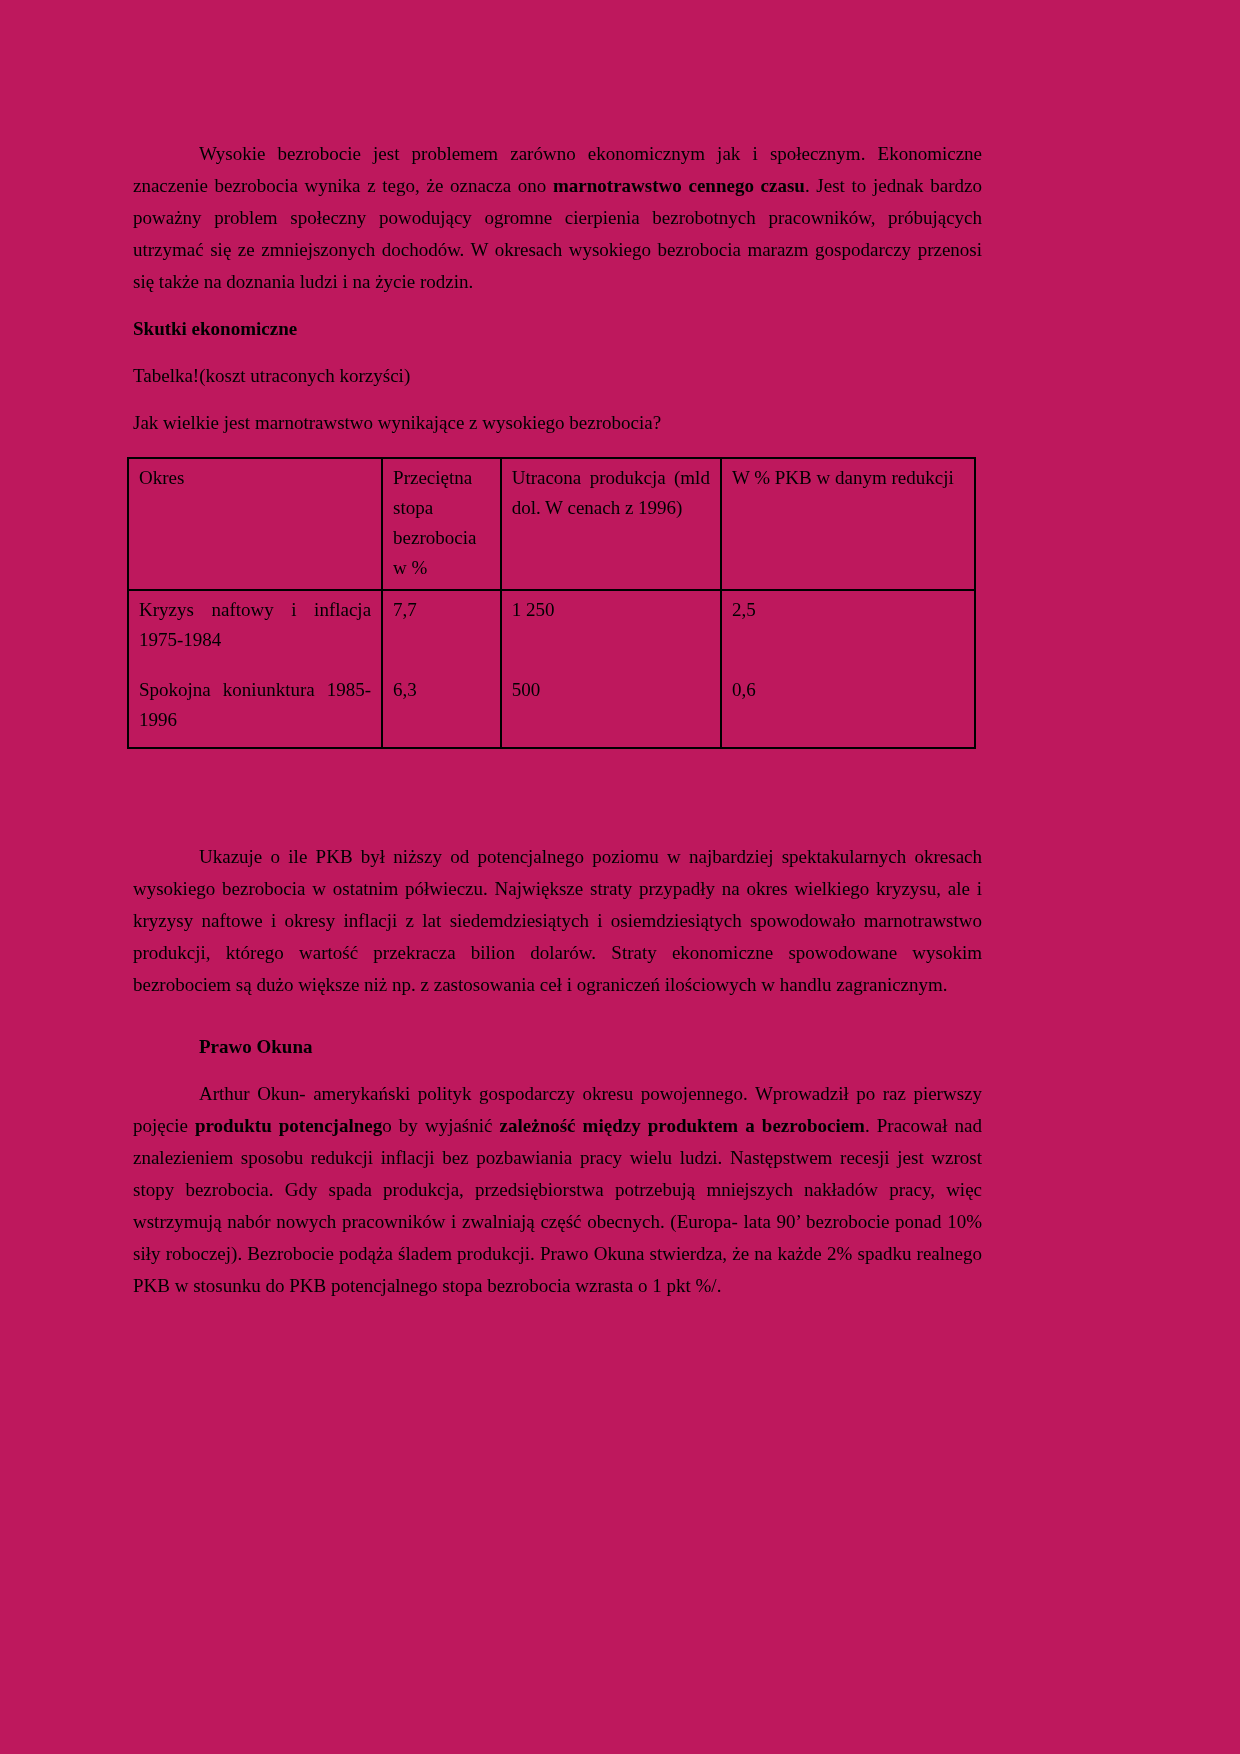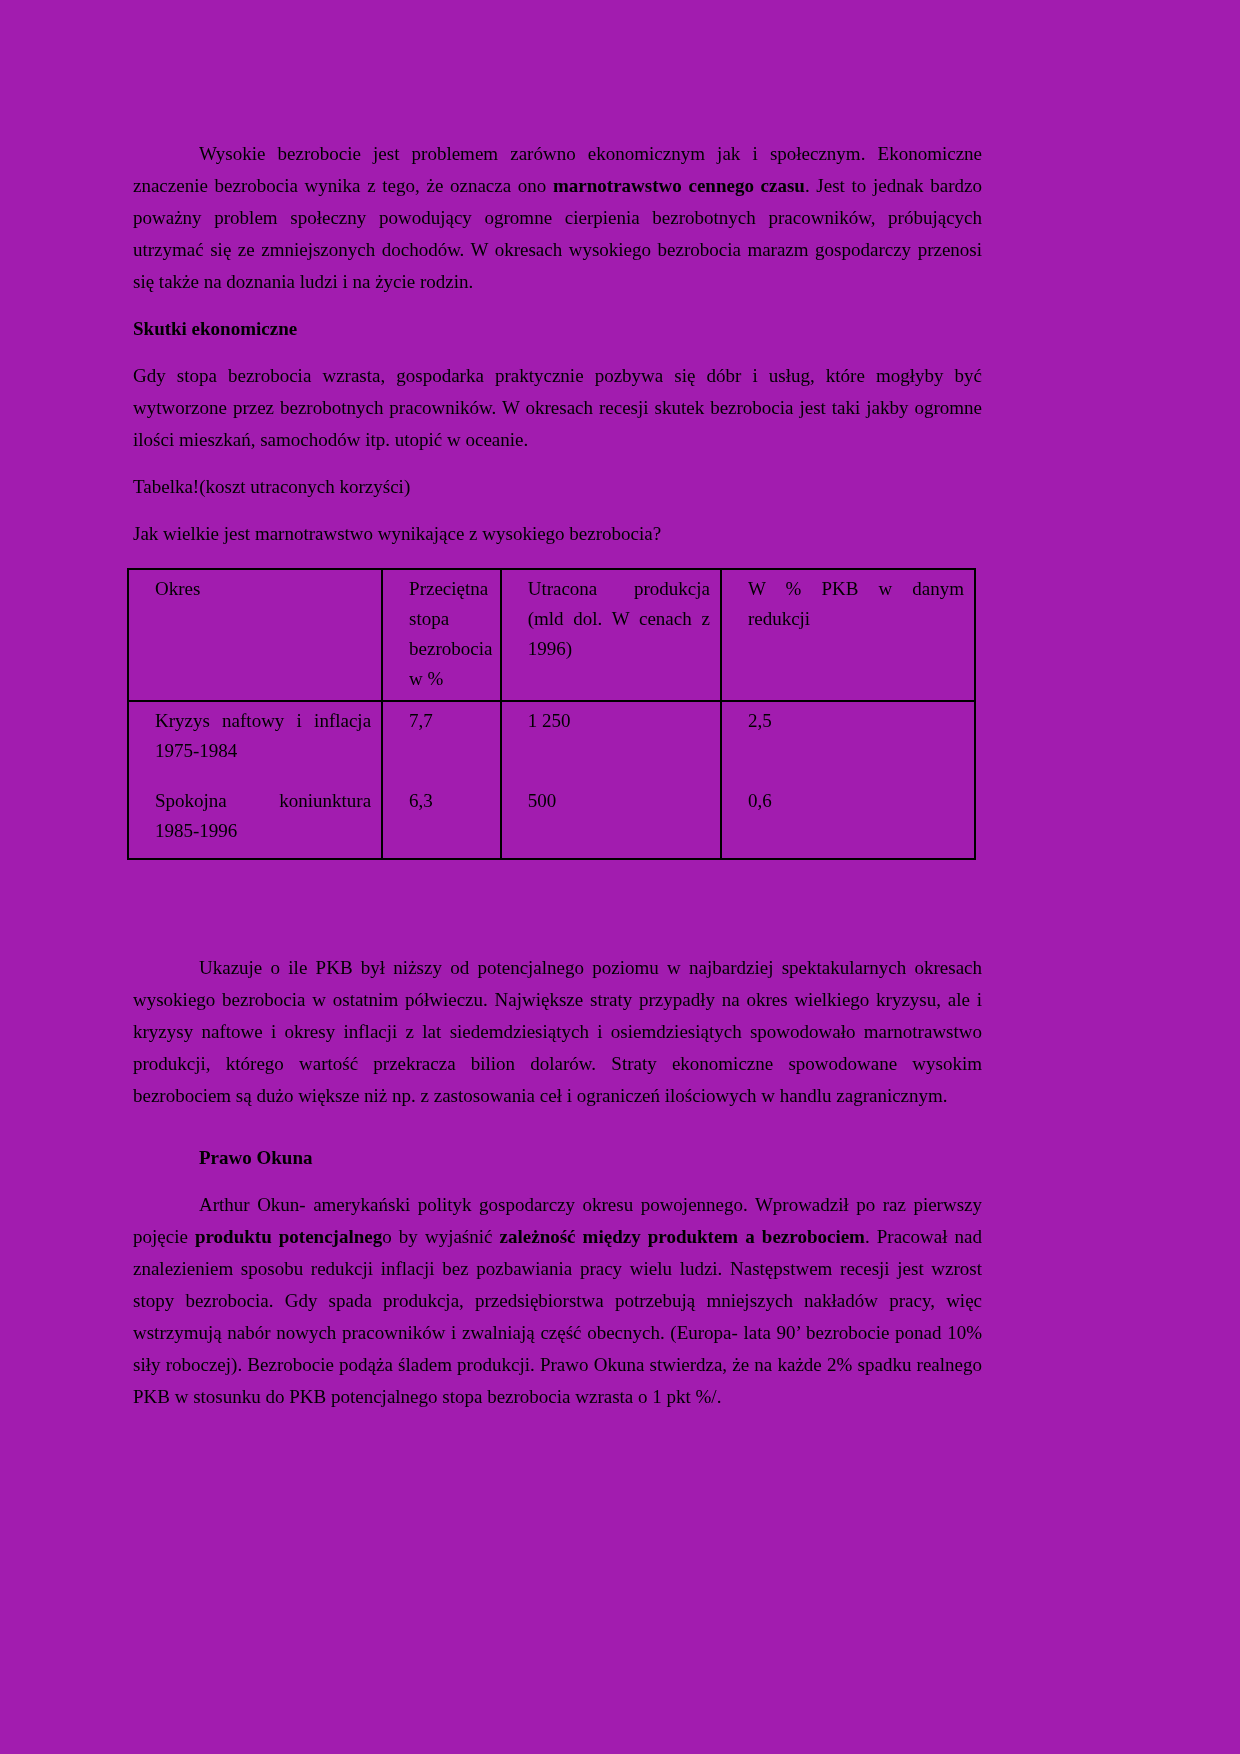--- a/index.html
+++ b/index.html
@@ -5,21 +5,21 @@
   html, body {
     margin: 0;
     padding: 0;
     background: #ffffff;
   }
   .page {
     position: relative;
     width: 1240px;
     min-height: 1754px;
     margin: 0 auto;
-    background: #a21caf;
+    background: #be185d;
     box-sizing: border-box;
     padding: 138px 258px 120px 133px;
     color: #000000;
     font-family: "Liberation Serif", "DejaVu Serif", serif;
     font-size: 19px;
     line-height: 32px;
   }
   .para {
     margin: 0 0 15px 0;
     text-align: justify;
@@ -50,21 +50,21 @@
     margin-top: 18px;
     margin-bottom: 0;
   }
   table.cost-table th,
   table.cost-table td {
     border-left: 2px solid #000;
     border-right: 2px solid #000;
     vertical-align: top;
     text-align: justify;
     font-weight: normal;
-    padding: 4px 10px 6px 26px;
+    padding: 4px 10px 6px 10px;
     overflow: hidden;
   }
   table.cost-table {
     border: 2px solid #000;
   }
   table.cost-table thead th {
     border-bottom: 2px solid #000;
   }
   table.cost-table .col-okres    { width: 30%; }
   table.cost-table .col-stopa    { width: 14%; }
@@ -82,21 +82,20 @@
 </style>
 </head>
 <body>
 
 <div class="page">
 
   <p class="para indent"><span>Wysokie bezrobocie jest problemem zarówno ekonomicznym jak i społecznym. Ekonomiczne znaczenie bezrobocia wynika z tego, że oznacza ono </span><span class="b">marnotrawstwo cennego czasu</span><span>. Jest to jednak bardzo poważny problem społeczny powodujący ogromne cierpienia bezrobotnych pracowników, próbujących utrzymać się ze zmniejszonych dochodów. W okresach wysokiego bezrobocia marazm gospodarczy przenosi się także na doznania ludzi i na życie rodzin.</span></p>
 
   <h2 class="heading">Skutki ekonomiczne</h2>
 
-  <p class="para">Gdy stopa bezrobocia wzrasta, gospodarka praktycznie pozbywa się dóbr i usług, które mogłyby być wytworzone przez bezrobotnych pracowników. W okresach recesji skutek bezrobocia jest taki jakby ogromne ilości mieszkań, samochodów itp. utopić w oceanie.</p>
 
   <p class="para">Tabelka!(koszt utraconych korzyści)</p>
 
   <p class="para">Jak wielkie jest marnotrawstwo wynikające z wysokiego bezrobocia?</p>
 
   <table class="cost-table">
     <colgroup>
       <col class="col-okres">
       <col class="col-stopa">
       <col class="col-produkcja">

